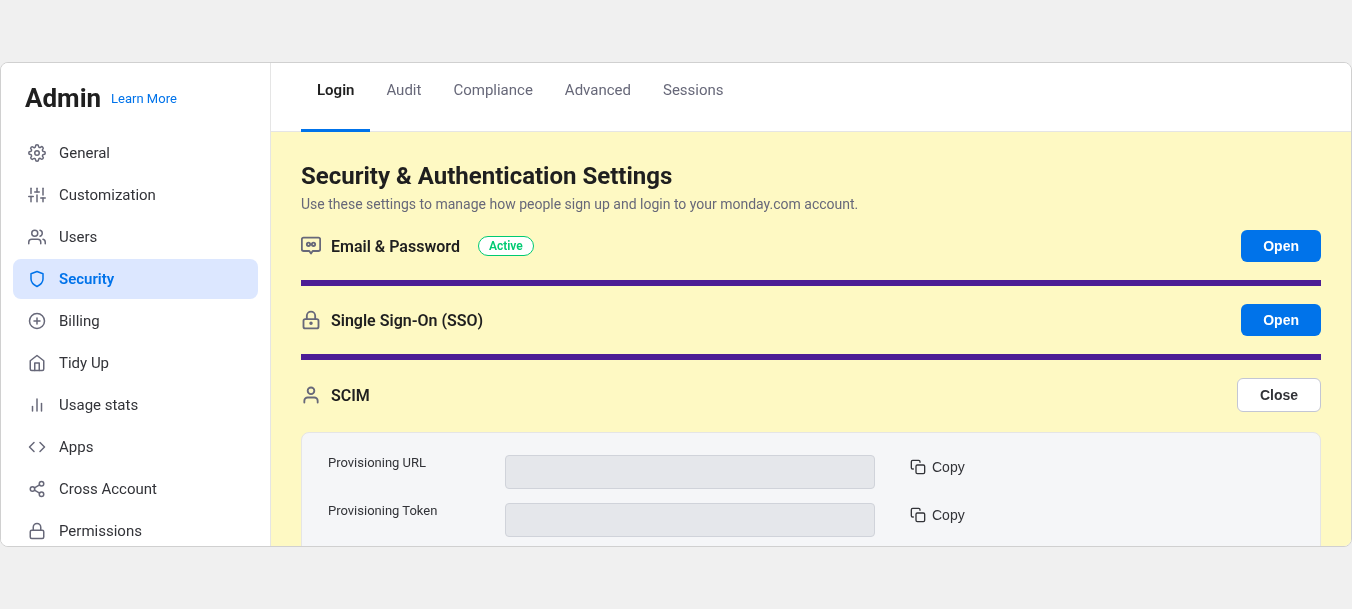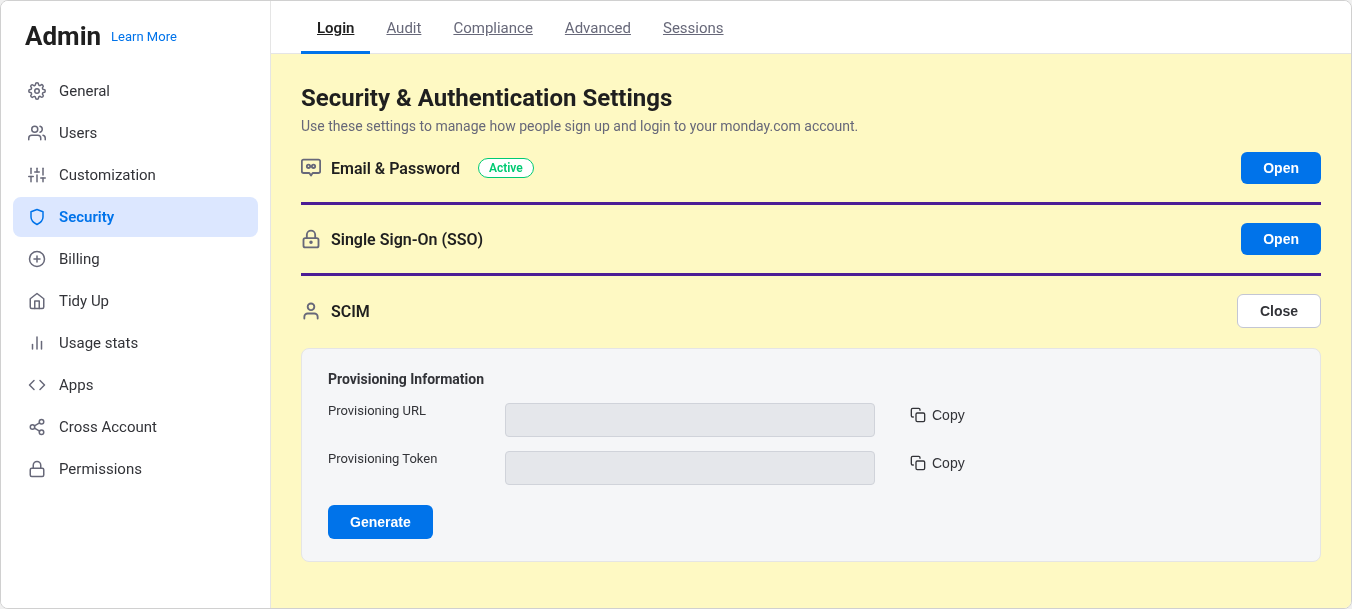--- a/index.html
+++ b/index.html
@@ -6,21 +6,21 @@
     body {
       font-family: -apple-system, BlinkMacSystemFont, 'Segoe UI', Roboto, sans-serif;
       background: #f0f0f0;
       display: flex;
       justify-content: center;
       align-items: center;
       min-height: 100vh;
     }
     .window {
       width: 1352px;
-      height: 609px;
+      height: 485px;
       background: #fff;
       border: 1px solid #d0d0d0;
       border-radius: 8px;
       display: flex;
       overflow: hidden;
     }
     
     .sidebar {
       width: 270px;
       min-width: 270px;
@@ -90,28 +90,27 @@
       overflow: hidden;
     }
     
     .tabs-bar {
       display: flex;
       border-bottom: 1px solid #e5e5e5;
       padding: 0 30px;
       background: #fff;
     }
     .tab {
-      padding: 18px 16px 14px 16px;
+      padding: 18px 16px 30px 16px;
       font-size: 15px;
       color: #676879;
       cursor: pointer;
       position: relative;
       border-bottom: 3px solid transparent;
       margin-bottom: -1px;
-      text-decoration: underline;
     }
     .tab.active {
       color: #1f1f1f;
       font-weight: 600;
       border-bottom: 3px solid #0073ea;
     }
     
     .content {
       flex: 1;
       padding: 30px 30px;
@@ -126,21 +125,21 @@
     }
     .page-subtitle {
       font-size: 14px;
       color: #676879;
     }
     
     .section-row {
       display: flex;
       align-items: center;
       padding: 18px 0;
-      border-bottom: 3px solid #4c1d95;
+      border-bottom: 6px solid #4c1d95;
     }
     .section-row:last-of-type {
       border-bottom: none;
     }
     .section-left {
       display: flex;
       align-items: center;
       gap: 10px;
       flex: 1;
     }
@@ -261,44 +260,44 @@
               <circle cx="12" cy="12" r="3"></circle>
               <path d="M19.4 15a1.65 1.65 0 0 0 .33 1.82l.06.06a2 2 0 0 1-2.83 2.83l-.06-.06a1.65 1.65 0 0 0-1.82-.33 1.65 1.65 0 0 0-1 1.51V21a2 2 0 0 1-4 0v-.09A1.65 1.65 0 0 0 9 19.4a1.65 1.65 0 0 0-1.82.33l-.06.06a2 2 0 0 1-2.83-2.83l.06-.06A1.65 1.65 0 0 0 4.68 15a1.65 1.65 0 0 0-1.51-1H3a2 2 0 0 1 0-4h.09A1.65 1.65 0 0 0 4.6 9a1.65 1.65 0 0 0-.33-1.82l-.06-.06a2 2 0 0 1 2.83-2.83l.06.06A1.65 1.65 0 0 0 9 4.68a1.65 1.65 0 0 0 1-1.51V3a2 2 0 0 1 4 0v.09a1.65 1.65 0 0 0 1 1.51 1.65 1.65 0 0 0 1.82-.33l.06-.06a2 2 0 0 1 2.83 2.83l-.06.06A1.65 1.65 0 0 0 19.4 9a1.65 1.65 0 0 0 1.51 1H21a2 2 0 0 1 0 4h-.09a1.65 1.65 0 0 0-1.51 1z"></path>
             </svg>
         </span>
         <span>General</span>
       </div>
 
       <div class="sidebar-item">
         <span class="icon-wrap">
           <svg width="18" height="18" viewBox="0 0 24 24" fill="none" stroke="currentColor" stroke-width="2" stroke-linecap="round" stroke-linejoin="round">
-              <path d="M17 21v-2a4 4 0 0 0-4-4H5a4 4 0 0 0-4 4v2"></path>
-              <circle cx="9" cy="7" r="4"></circle>
-              <path d="M23 21v-2a4 4 0 0 0-3-3.87"></path>
-              <path d="M16 3.13a4 4 0 0 1 0 7.75"></path>
-            </svg>
-        </span>
-        <span>Users</span>
-      </div>
-
-      <div class="sidebar-item">
-        <span class="icon-wrap">
-          <svg width="18" height="18" viewBox="0 0 24 24" fill="none" stroke="currentColor" stroke-width="2" stroke-linecap="round" stroke-linejoin="round">
               <line x1="4" y1="21" x2="4" y2="14"></line>
               <line x1="4" y1="10" x2="4" y2="3"></line>
               <line x1="12" y1="21" x2="12" y2="12"></line>
               <line x1="12" y1="8" x2="12" y2="3"></line>
               <line x1="20" y1="21" x2="20" y2="16"></line>
               <line x1="20" y1="12" x2="20" y2="3"></line>
               <line x1="1" y1="14" x2="7" y2="14"></line>
               <line x1="9" y1="8" x2="15" y2="8"></line>
               <line x1="17" y1="16" x2="23" y2="16"></line>
             </svg>
         </span>
         <span>Customization</span>
+      </div>
+
+      <div class="sidebar-item">
+        <span class="icon-wrap">
+          <svg width="18" height="18" viewBox="0 0 24 24" fill="none" stroke="currentColor" stroke-width="2" stroke-linecap="round" stroke-linejoin="round">
+              <path d="M17 21v-2a4 4 0 0 0-4-4H5a4 4 0 0 0-4 4v2"></path>
+              <circle cx="9" cy="7" r="4"></circle>
+              <path d="M23 21v-2a4 4 0 0 0-3-3.87"></path>
+              <path d="M16 3.13a4 4 0 0 1 0 7.75"></path>
+            </svg>
+        </span>
+        <span>Users</span>
       </div>
 
       <div class="sidebar-item active">
         <span class="icon-wrap">
           <svg width="18" height="18" viewBox="0 0 24 24" fill="none" stroke="#0073ea" stroke-width="2" stroke-linecap="round" stroke-linejoin="round">
               <path d="M12 22s8-4 8-10V5l-8-3-8 3v7c0 6 8 10 8 10z"></path>
             </svg>
         </span>
         <span>Security</span>
       </div>
@@ -423,21 +422,20 @@
                   <path d="M20 21v-2a4 4 0 0 0-4-4H8a4 4 0 0 0-4 4v2"></path>
                   <circle cx="12" cy="7" r="4"></circle>
                 </svg>
             </span>
             <span class="section-label">SCIM</span>
           </div>
           <button class="btn btn-outline">Close</button>
         </div>
 
         <div class="scim-expanded">
-          <div class="scim-section-title">Provisioning Information</div>
 
           
           <div class="scim-field-row">
             <label class="scim-field-label">Provisioning URL</label>
             <input type="text" class="scim-field-input" value="" readonly="" style="">
             <button class="copy-btn">
               <svg width="16" height="16" viewBox="0 0 24 24" fill="none" stroke="currentColor" stroke-width="2" stroke-linecap="round" stroke-linejoin="round">
                   <rect x="9" y="9" width="13" height="13" rx="2" ry="2"></rect>
                   <path d="M5 15H4a2 2 0 0 1-2-2V4a2 2 0 0 1 2-2h9a2 2 0 0 1 2 2v1"></path>
                 </svg>

